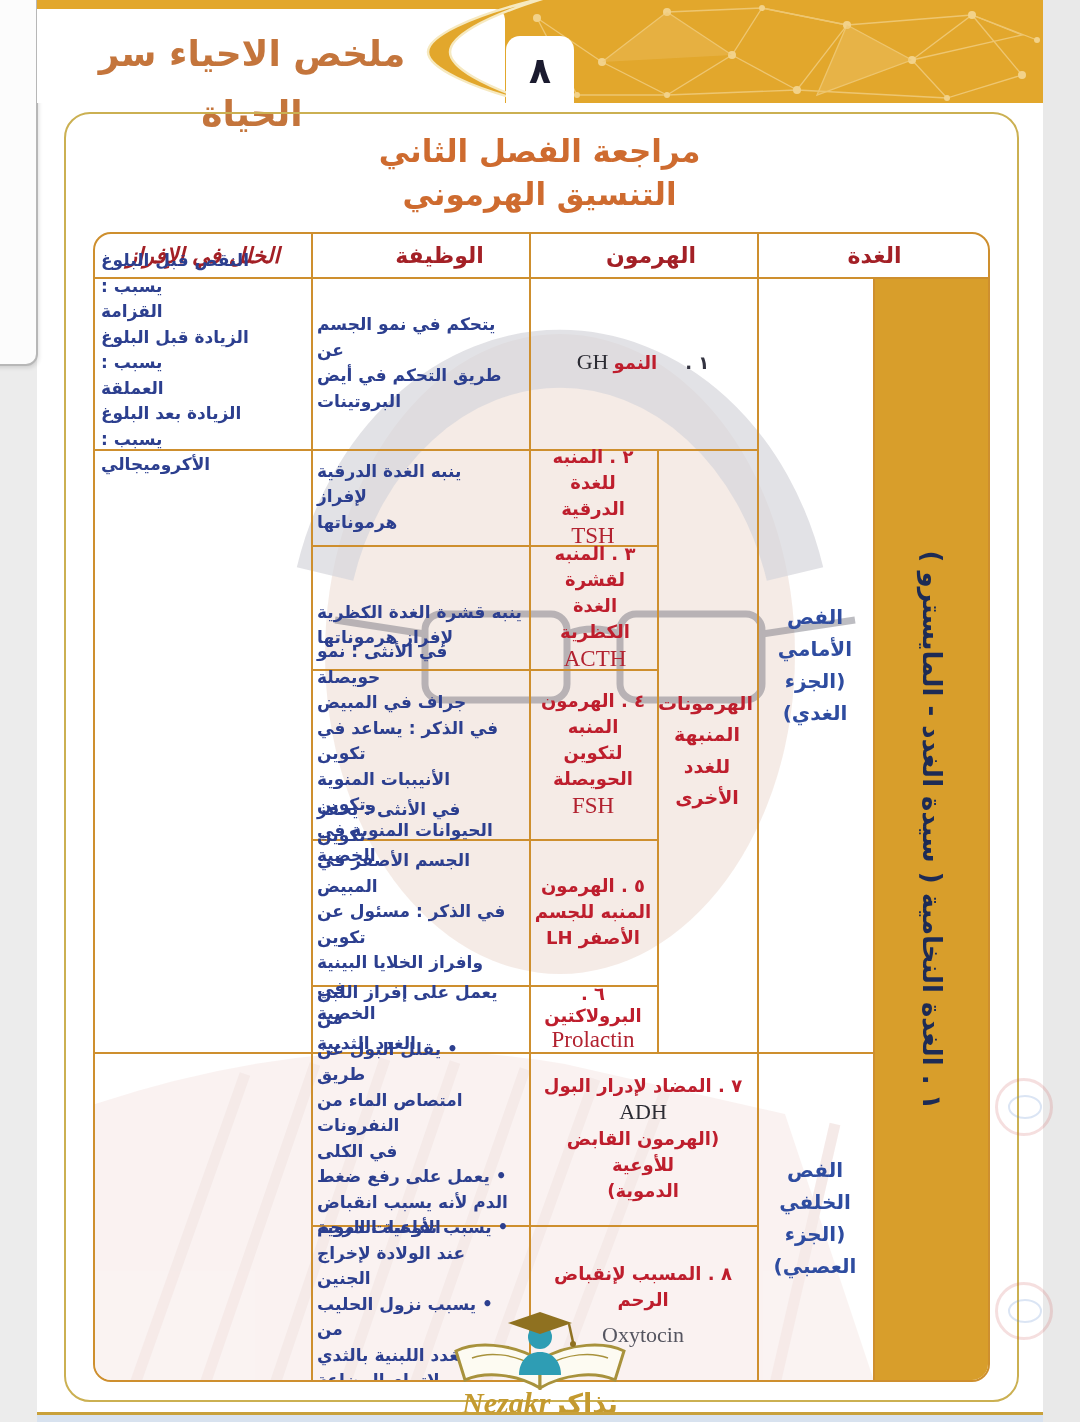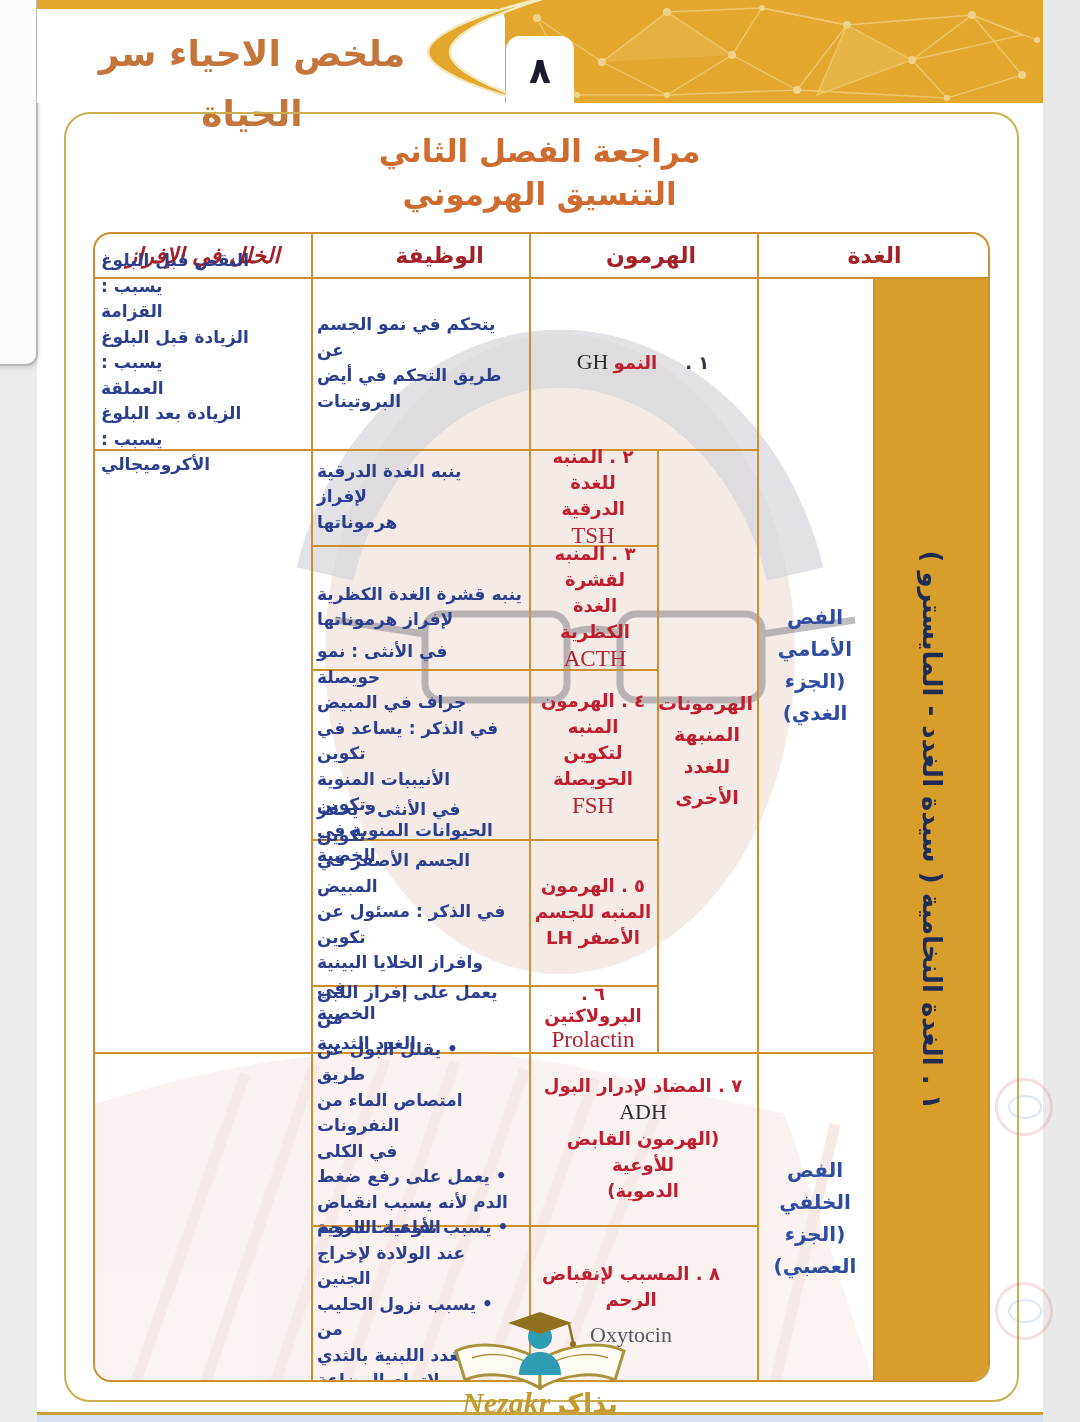--- a/index.html
+++ b/index.html
@@ -190,21 +190,21 @@
   </div>
   <div class="abs cell blue pre t-right" style="left:216px;top:215px;width:218px;height:96px;">ينبه الغدة الدرقية لإفراز
 هرموناتها</div>
 
   <div class="abs cell t-center" style="left:434px;top:311px;width:132px;height:124px;">
     <span class="red pre">٣ . المنبه لقشرة
 الغدة
 الكظرية</span>
     <span class="code-red">ACTH</span>
   </div>
-  <div class="abs cell blue pre t-right" style="left:216px;top:311px;width:248px;height:124px;">ينبه قشرة الغدة الكظرية
+  <div class="abs cell blue pre t-right" style="left:216px;top:329px;width:248px;height:124px;">ينبه قشرة الغدة الكظرية
 لإفراز هرموناتها</div>
 
   <div class="abs cell t-center" style="left:434px;top:435px;width:128px;height:170px;">
     <span class="red pre">٤ . الهرمون
 المنبه
 لتكوين
 الحويصلة</span>
     <span class="code-red">FSH</span>
   </div>
   <div class="abs cell blue pre t-right" style="left:216px;top:435px;width:218px;height:170px;">في الأنثى : نمو حويصلة
@@ -240,21 +240,21 @@
     <div class="red pre">(الهرمون القابض للأوعية
 الدموية)</div>
   </div>
   <div class="abs cell blue pre t-right" style="left:216px;top:818px;width:218px;height:173px;">• يقلل البول عن طريق
 امتصاص الماء من النفرونات
 في الكلى
 • يعمل على رفع ضغط
 الدم لأنه يسبب انقباض
 الأوعية الدموية</div>
 
-  <div class="abs cell t-center" style="left:422px;top:991px;width:228px;height:159px;gap:9px;">
+  <div class="abs cell t-center" style="left:434px;top:991px;width:228px;height:159px;gap:9px;">
     <span class="red">٨ . المسبب لإنقباض الرحم</span>
     <span class="code-dark" style="color:#555560;">Oxytocin</span>
   </div>
   <div class="abs cell blue pre t-right" style="left:216px;top:991px;width:218px;height:159px;">• يسبب تقلصات الرحم
 عند الولادة لإخراج
 الجنين
 • يسبب نزول الحليب من
 الغدد اللبنية بالثدي
 لإتمام الرضاعة</div>
 </div>

